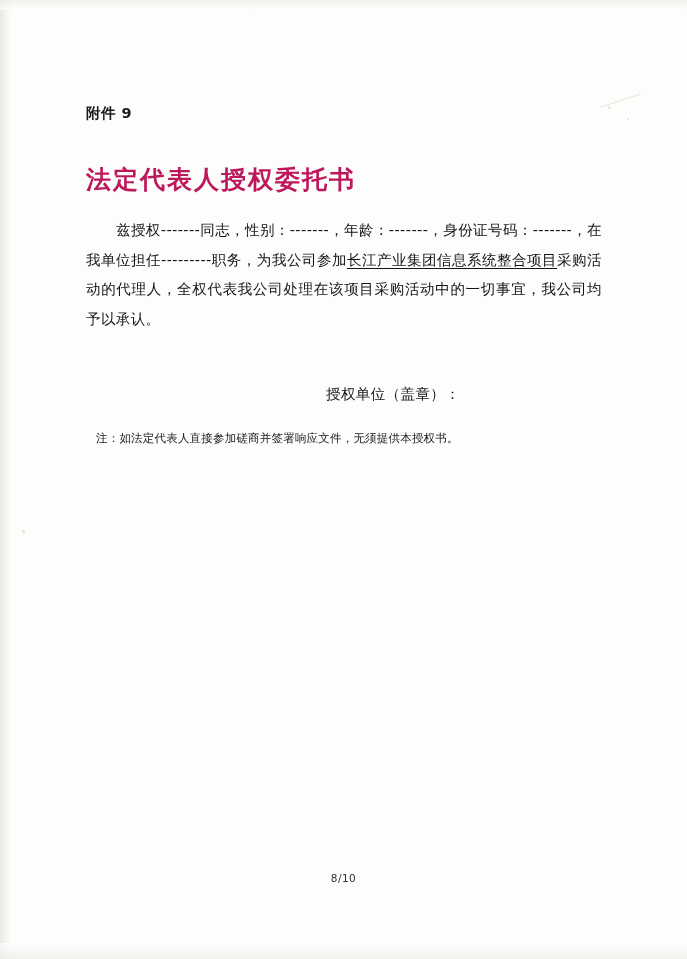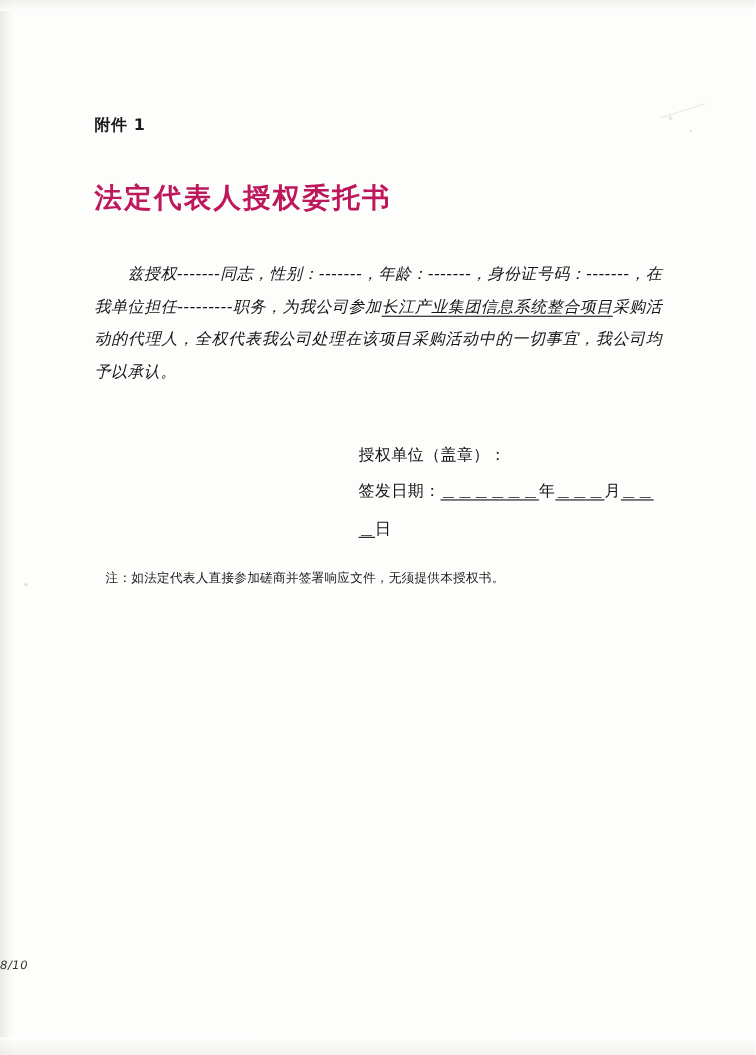--- a/index.html
+++ b/index.html
@@ -66,28 +66,27 @@
   .doc-title {
     margin-top: 40px;
     text-align: left;
     font-family: "DejaVu Serif", "Liberation Serif", serif;
     font-size: 25px;
     font-weight: 700;
     letter-spacing: 2px;
     color: #be185d;
   }
   .body-text {
-    margin-top: 40px;
+    margin-top: 20px;
     font-family: "DejaVu Sans", "Liberation Sans", sans-serif;
     font-size: 14.5px;
     line-height: 2.05;
     text-align: justify;
     color: #141414;
     letter-spacing: .4px;
-    font-style: italic;
   }
   .body-text .indent {
     display: inline-block;
     width: 30px;
   }
   .ul {
     text-decoration: underline;
     text-underline-offset: 3px;
   }
   .sign-block {
@@ -124,25 +123,24 @@
     padding-left: 10px;
     font-size: 11.5px;
     color: #1b1b1b;
     letter-spacing: .2px;
   }
   .page-number {
     position: absolute;
     left: 0;
     right: 0;
     top: 872px;
-    text-align: left;
+    text-align: center;
     font-size: 10.5px;
     color: #333;
     letter-spacing: .5px;
-    font-style: italic;
   }
   .hairline {
     position: absolute;
     background: #d8d5d0;
     opacity: .6;
   }
 </style>
 </head>
 <body>
 
@@ -152,33 +150,30 @@
   <div class="scan-edge-top"></div>
   <div class="scan-edge-bottom"></div>
 
   <div class="speck" style="left:608px; top:106px; width:3px; height:3px;"></div>
   <div class="speck" style="left:627px; top:118px; width:2px; height:2px;"></div>
   <div class="speck" style="left:22px; top:530px; width:3px; height:3px;"></div>
   <div class="hairline" style="left:600px; top:100px; width:42px; height:1px; transform: rotate(-18deg);"></div>
 
   <div class="content">
 
-    <div class="attachment-label">附件 1</div>
+    <div class="attachment-label">附件 9</div>
 
     <div class="doc-title">法定代表人授权委托书</div>
 
     <div class="body-text">
       <span class="indent"></span><span>兹授权-------同志，性别：-------，年龄：-------，身份证号码：-------，在我单位担任---------职务，为我公司参加</span><span class="ul">长江产业集团信息系统整合项目</span><span>采购活动的代理人，全权代表我公司处理在该项目采购活动中的一切事宜，我公司均予以承认。</span>
     </div>
 
     <div class="sign-block">
       <div class="sign-row">授权单位（盖章）：</div>
-      <div class="sign-row">
-        <span>签发日期：</span><span class="blank">＿＿＿＿＿＿</span><span>年</span><span class="blank">＿＿＿</span><span>月</span><span class="blank">＿＿＿</span><span>日</span>
-      </div>
     </div>
 
 
     <div class="note">注：如法定代表人直接参加磋商并签署响应文件，无须提供本授权书。</div>
 
   </div>
 
   <div class="page-number">8/10</div>
 
 </div>

